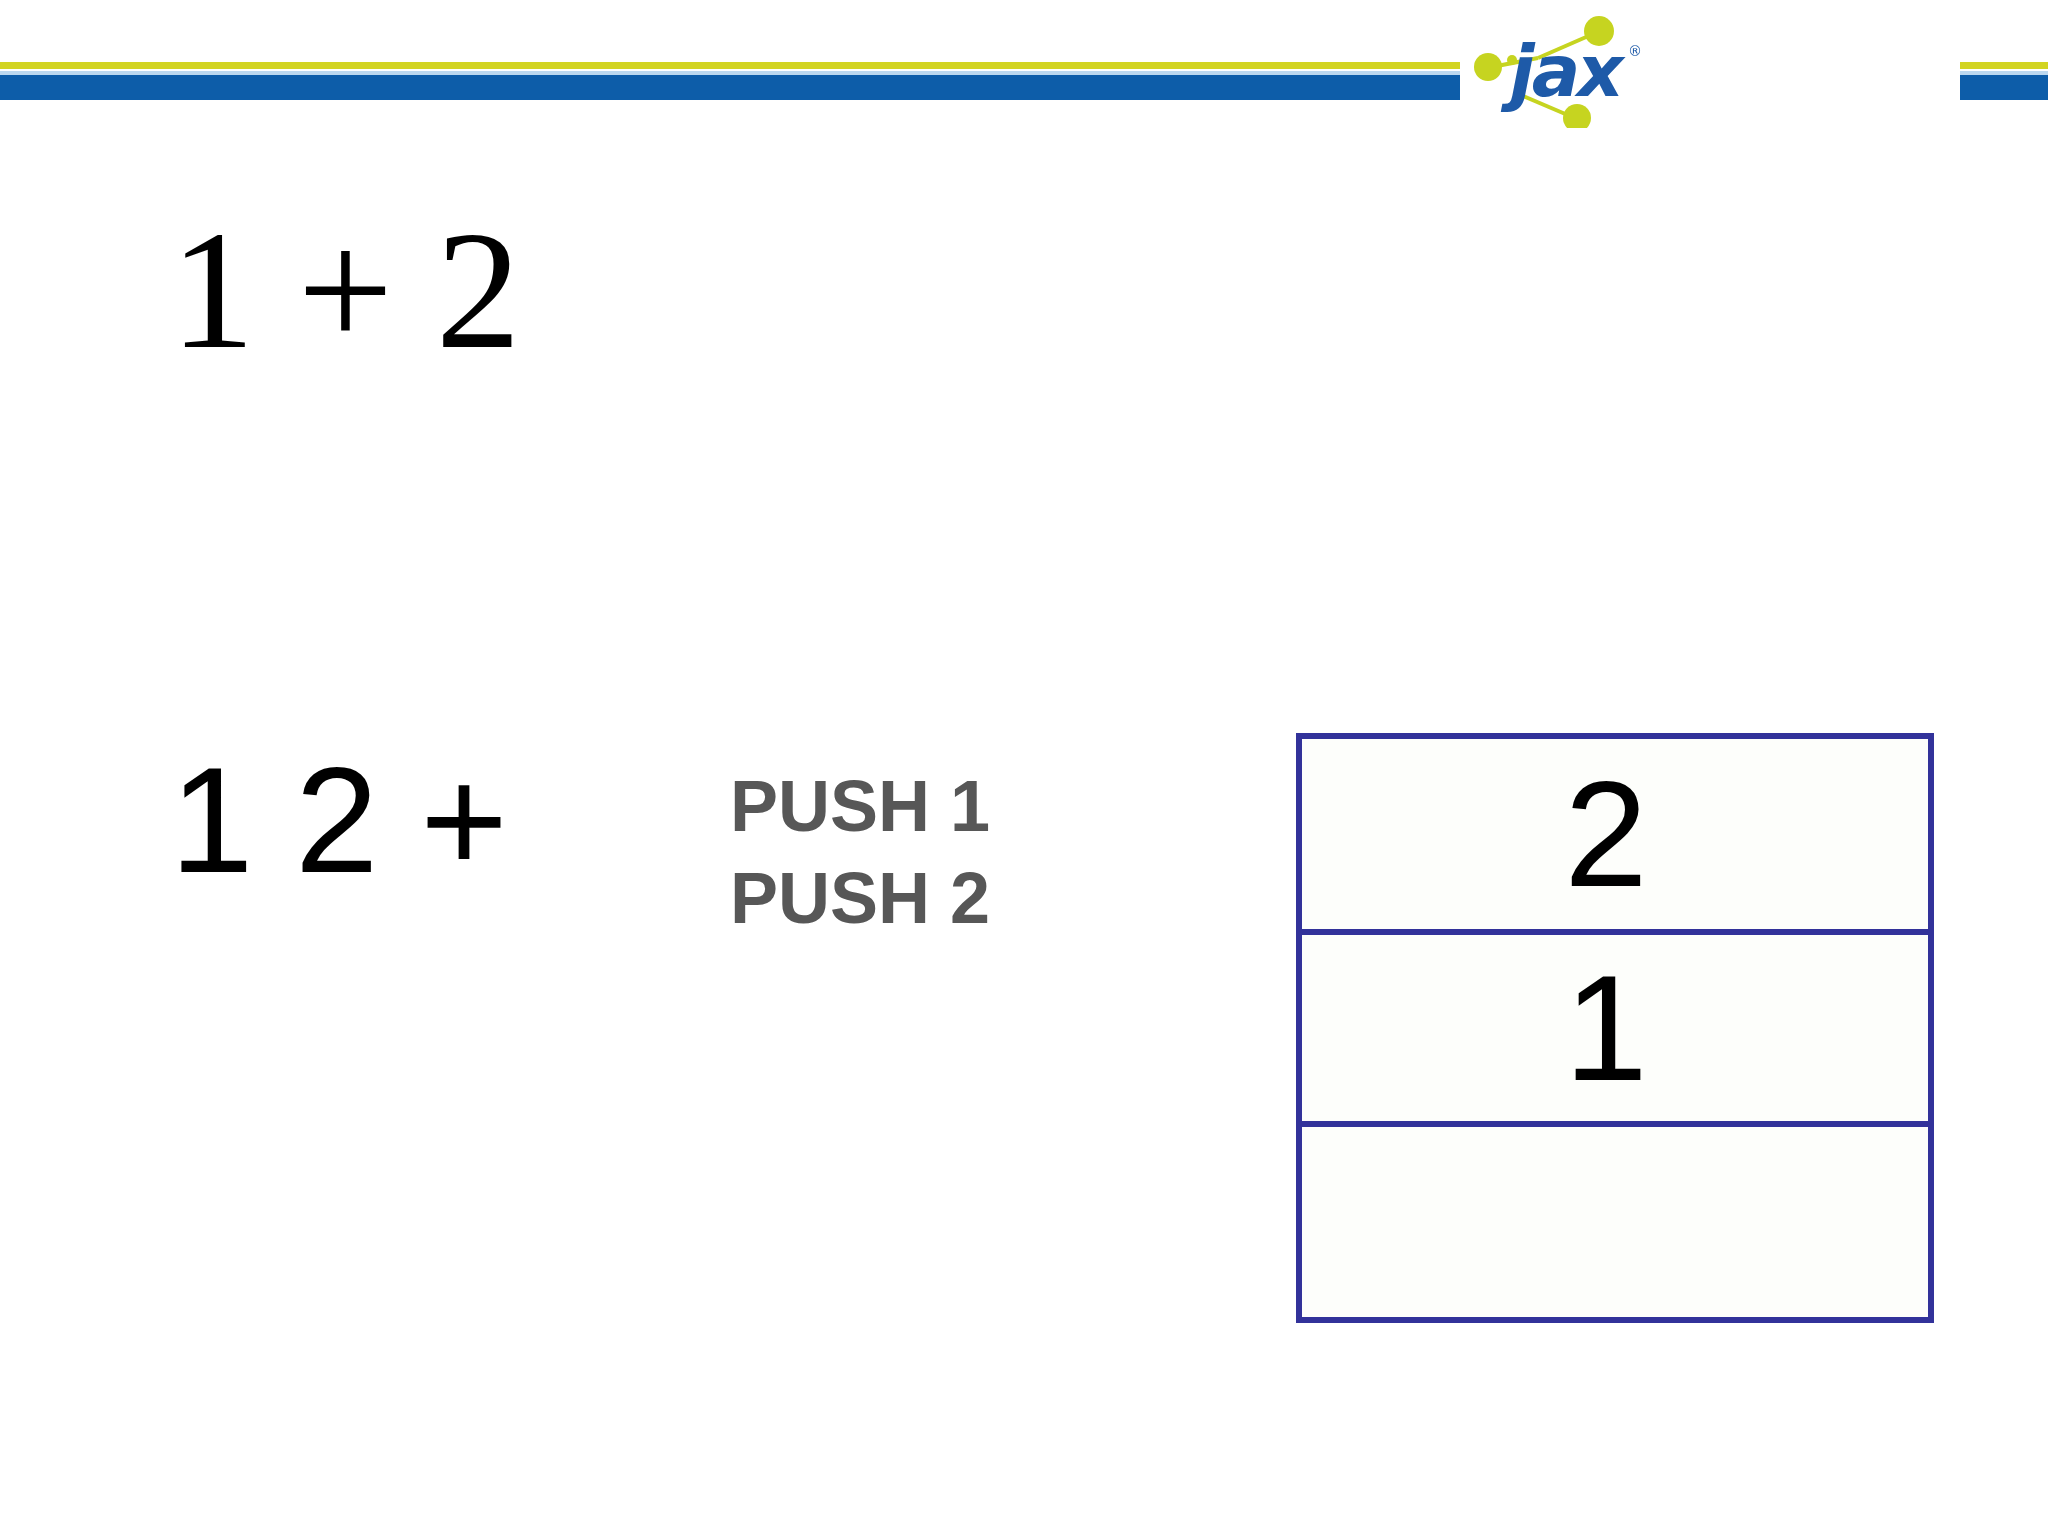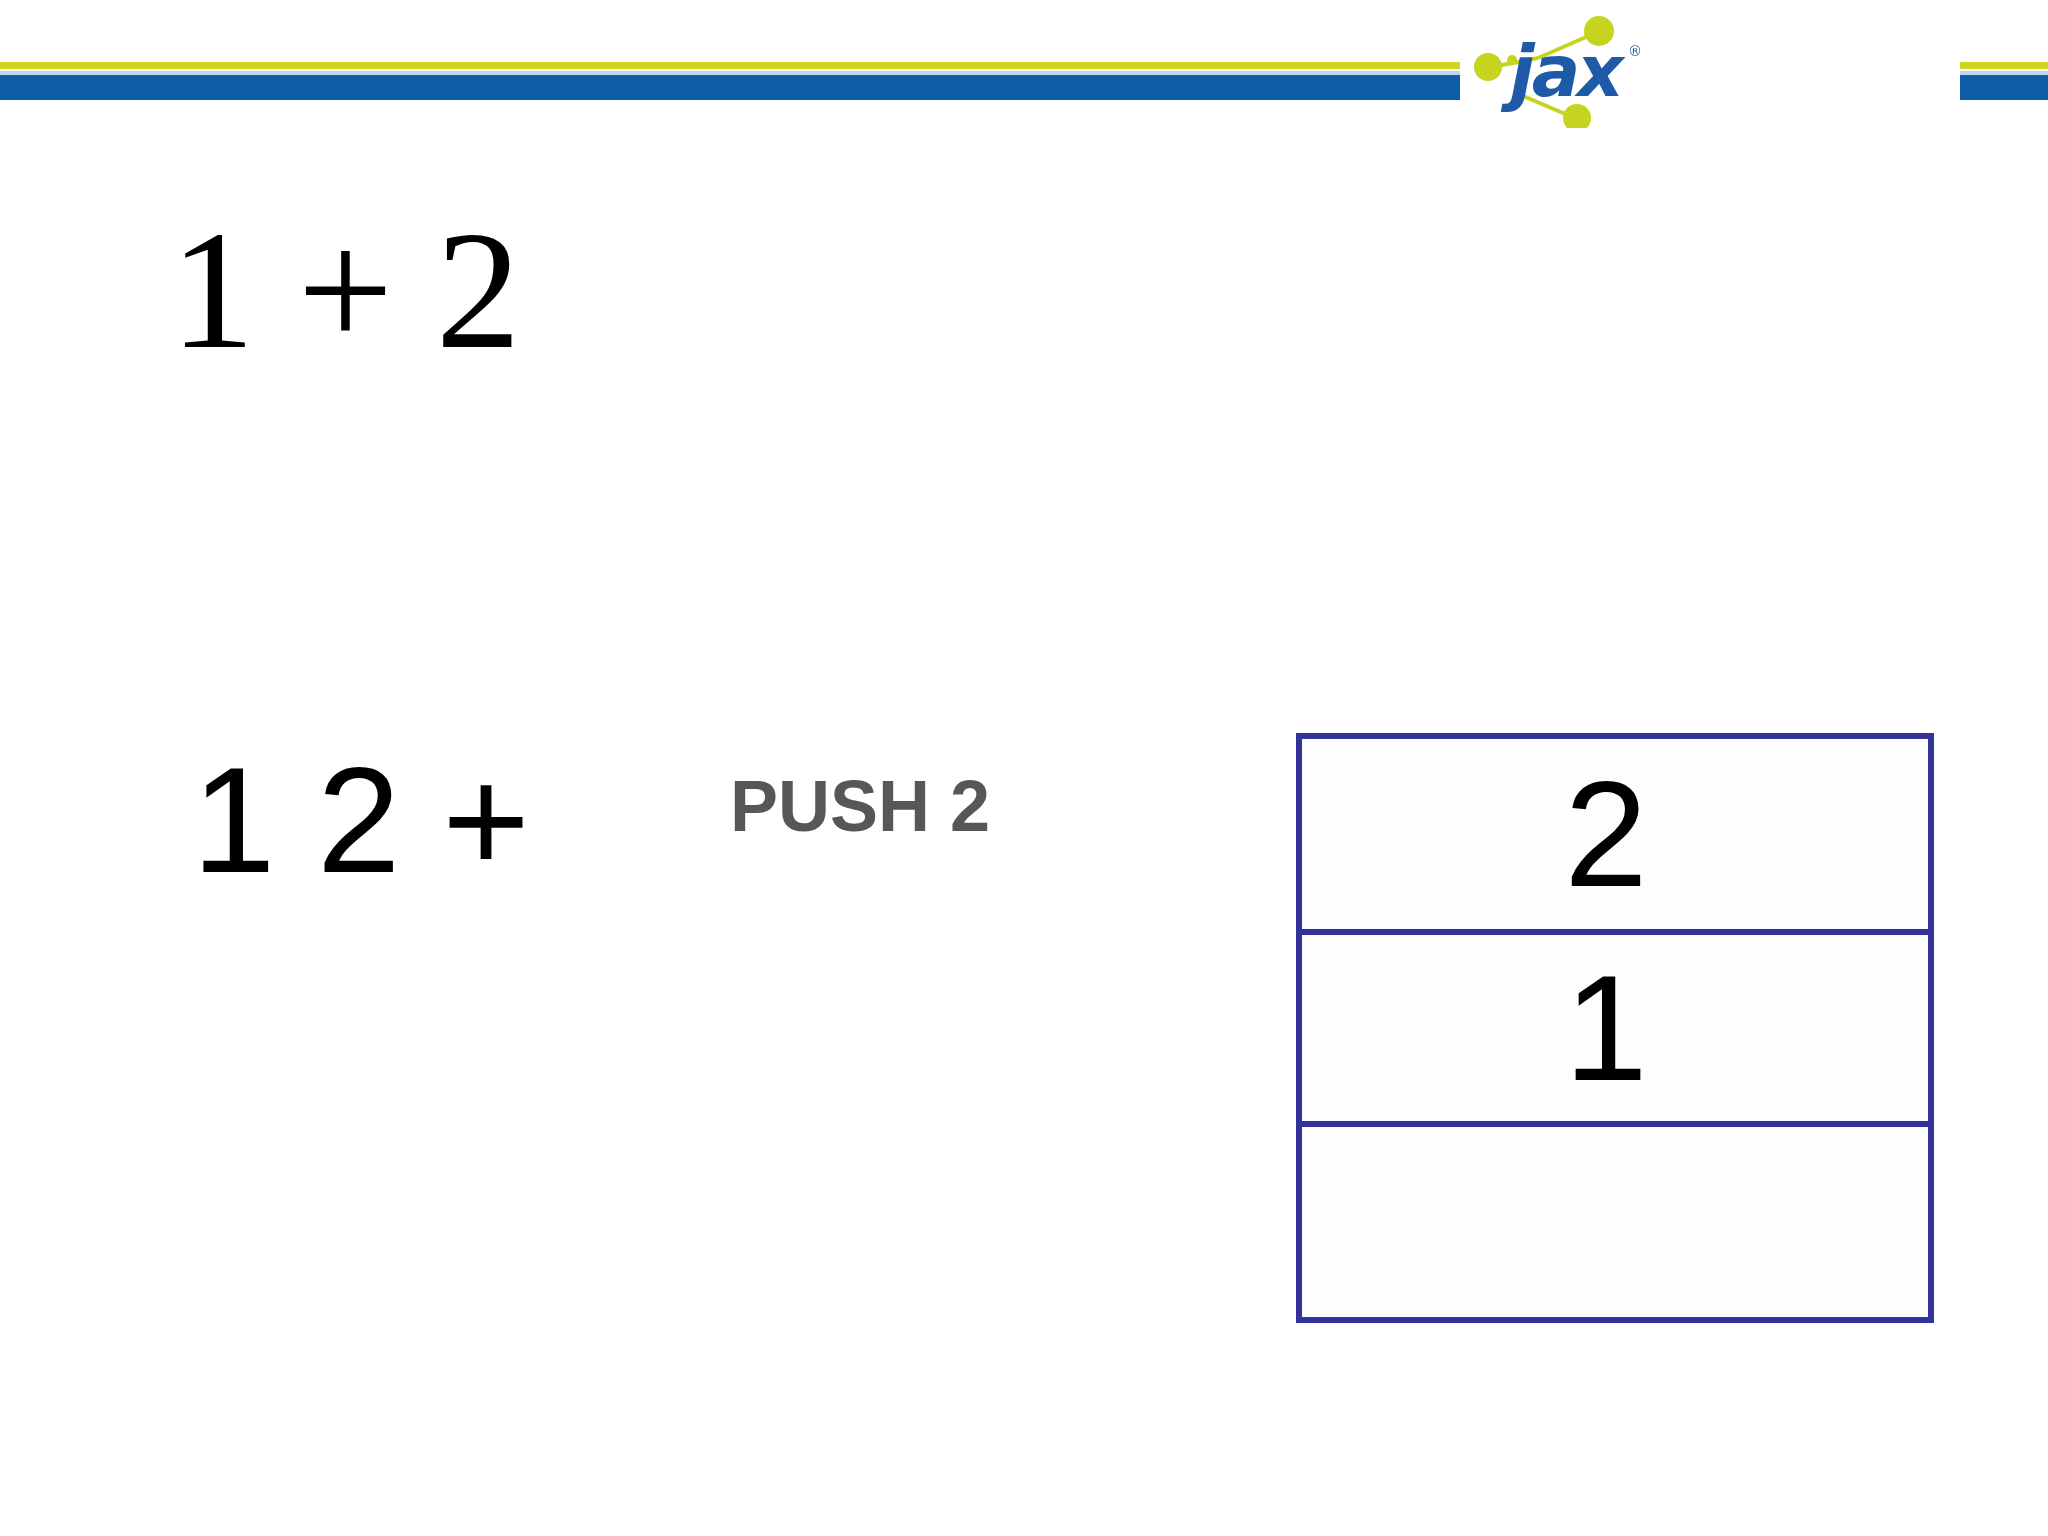--- a/index.html
+++ b/index.html
@@ -79,21 +79,20 @@
   }
   #expr-postfix {
     position: absolute;
     left: 170px;
     top: 745px;
     font-size: 150px;
     line-height: 1;
     color: #000000;
     font-family: "Liberation Sans", sans-serif;
     white-space: nowrap;
-    margin-left: 22px;
   }
   #push-block {
     position: absolute;
     left: 730px;
     top: 760px;
     font-size: 72px;
     font-weight: bold;
     line-height: 1.28;
     color: #575757;
     font-family: "Liberation Sans", sans-serif;
@@ -158,20 +157,21 @@
     </svg>
 
   </div>
 </div>
 
 <div id="expr-infix">1 + 2</div>
 
 <div id="expr-postfix">1 2 +</div>
 
 <div id="push-block">
+  <div>PUSH 1</div>
   <div>PUSH 2</div>
 </div>
 
 <div id="stack-table">
   <div class="stack-row" id="stack-row-0">
     <span class="stack-cell-value">2</span>
   </div>
   <div class="stack-row" id="stack-row-1">
     <span class="stack-cell-value">1</span>
   </div>

